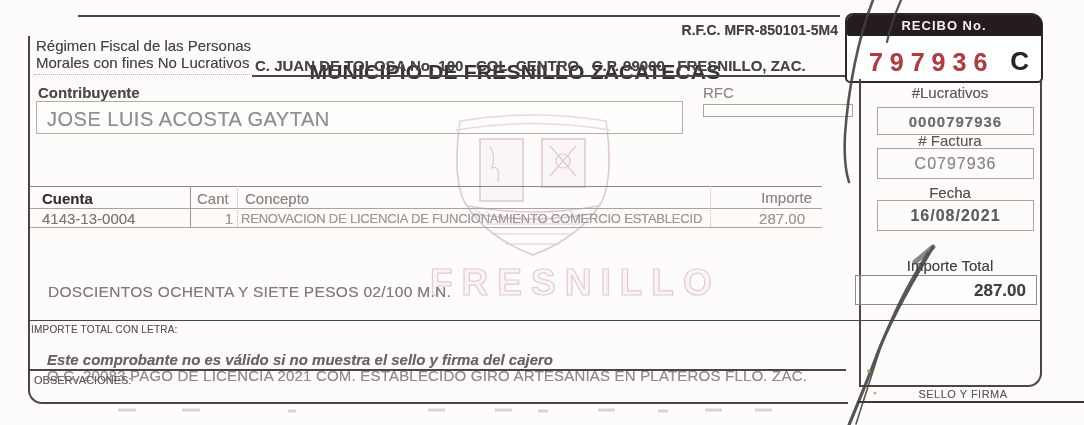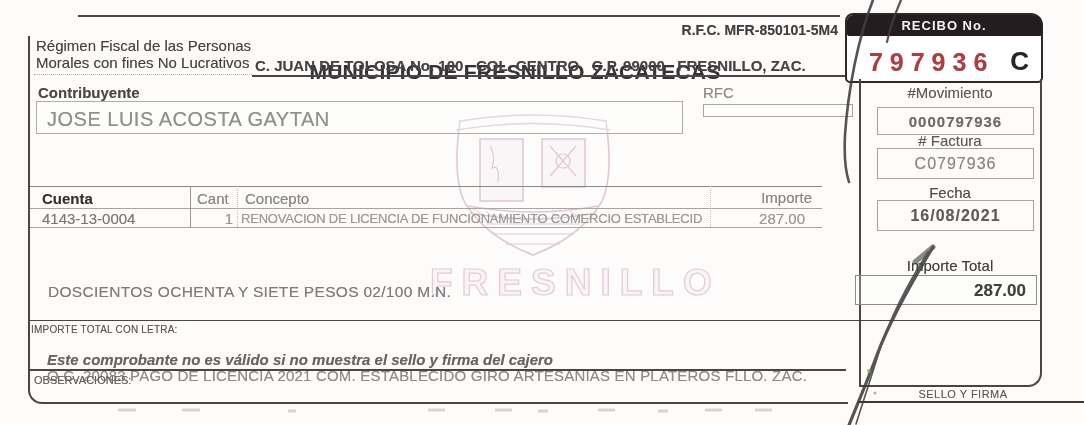--- a/index.html
+++ b/index.html
@@ -101,21 +101,21 @@
 
   <div class="abs scan" style="left:38px;top:84px;font-size:15px;font-weight:bold;color:#4a4746;">Contribuyente</div>
   <div class="box" style="left:36px;top:101px;width:645px;height:31px;">
     <div class="scan" style="margin:6px 0 2px 10px;font-size:20px;letter-spacing:0.5px;color:#90908f;">JOSE LUIS ACOSTA GAYTAN</div>
   </div>
   <div class="abs lbl faded scan" style="left:703px;top:84px;">RFC</div>
   <div class="box" style="left:703px;top:104px;width:148px;height:11px;border-color:#a9a49d;">
     <span></span>
   </div>
 
-  <div class="rp-label scan" style="top:84px;color:#5c5957;">#Movimiento</div>
+  <div class="rp-label scan" style="top:84px;color:#5c5957;">#Lucrativos</div>
   <div class="rp-box" style="top:99px;height:26px;margin-top:8px;">
     <span class="scan" style="font-size:15px;font-weight:bold;letter-spacing:1px;color:#6e6c6a;">0000797936</span>
   </div>
   <div class="rp-label scan" style="top:132px;color:#5c5957;"># Factura</div>
   <div class="rp-box" style="top:148px;height:29px;">
     <span class="scan" style="font-size:16px;letter-spacing:1px;color:#8b8987;">C0797936</span>
   </div>
   <div class="rp-label scan" style="top:184px;color:#4f4d4c;">Fecha</div>
   <div class="rp-box" style="top:200px;height:29px;">
     <span class="scan" style="font-size:16px;font-weight:bold;letter-spacing:1px;color:#5f5d5c;">16/08/2021</span>

